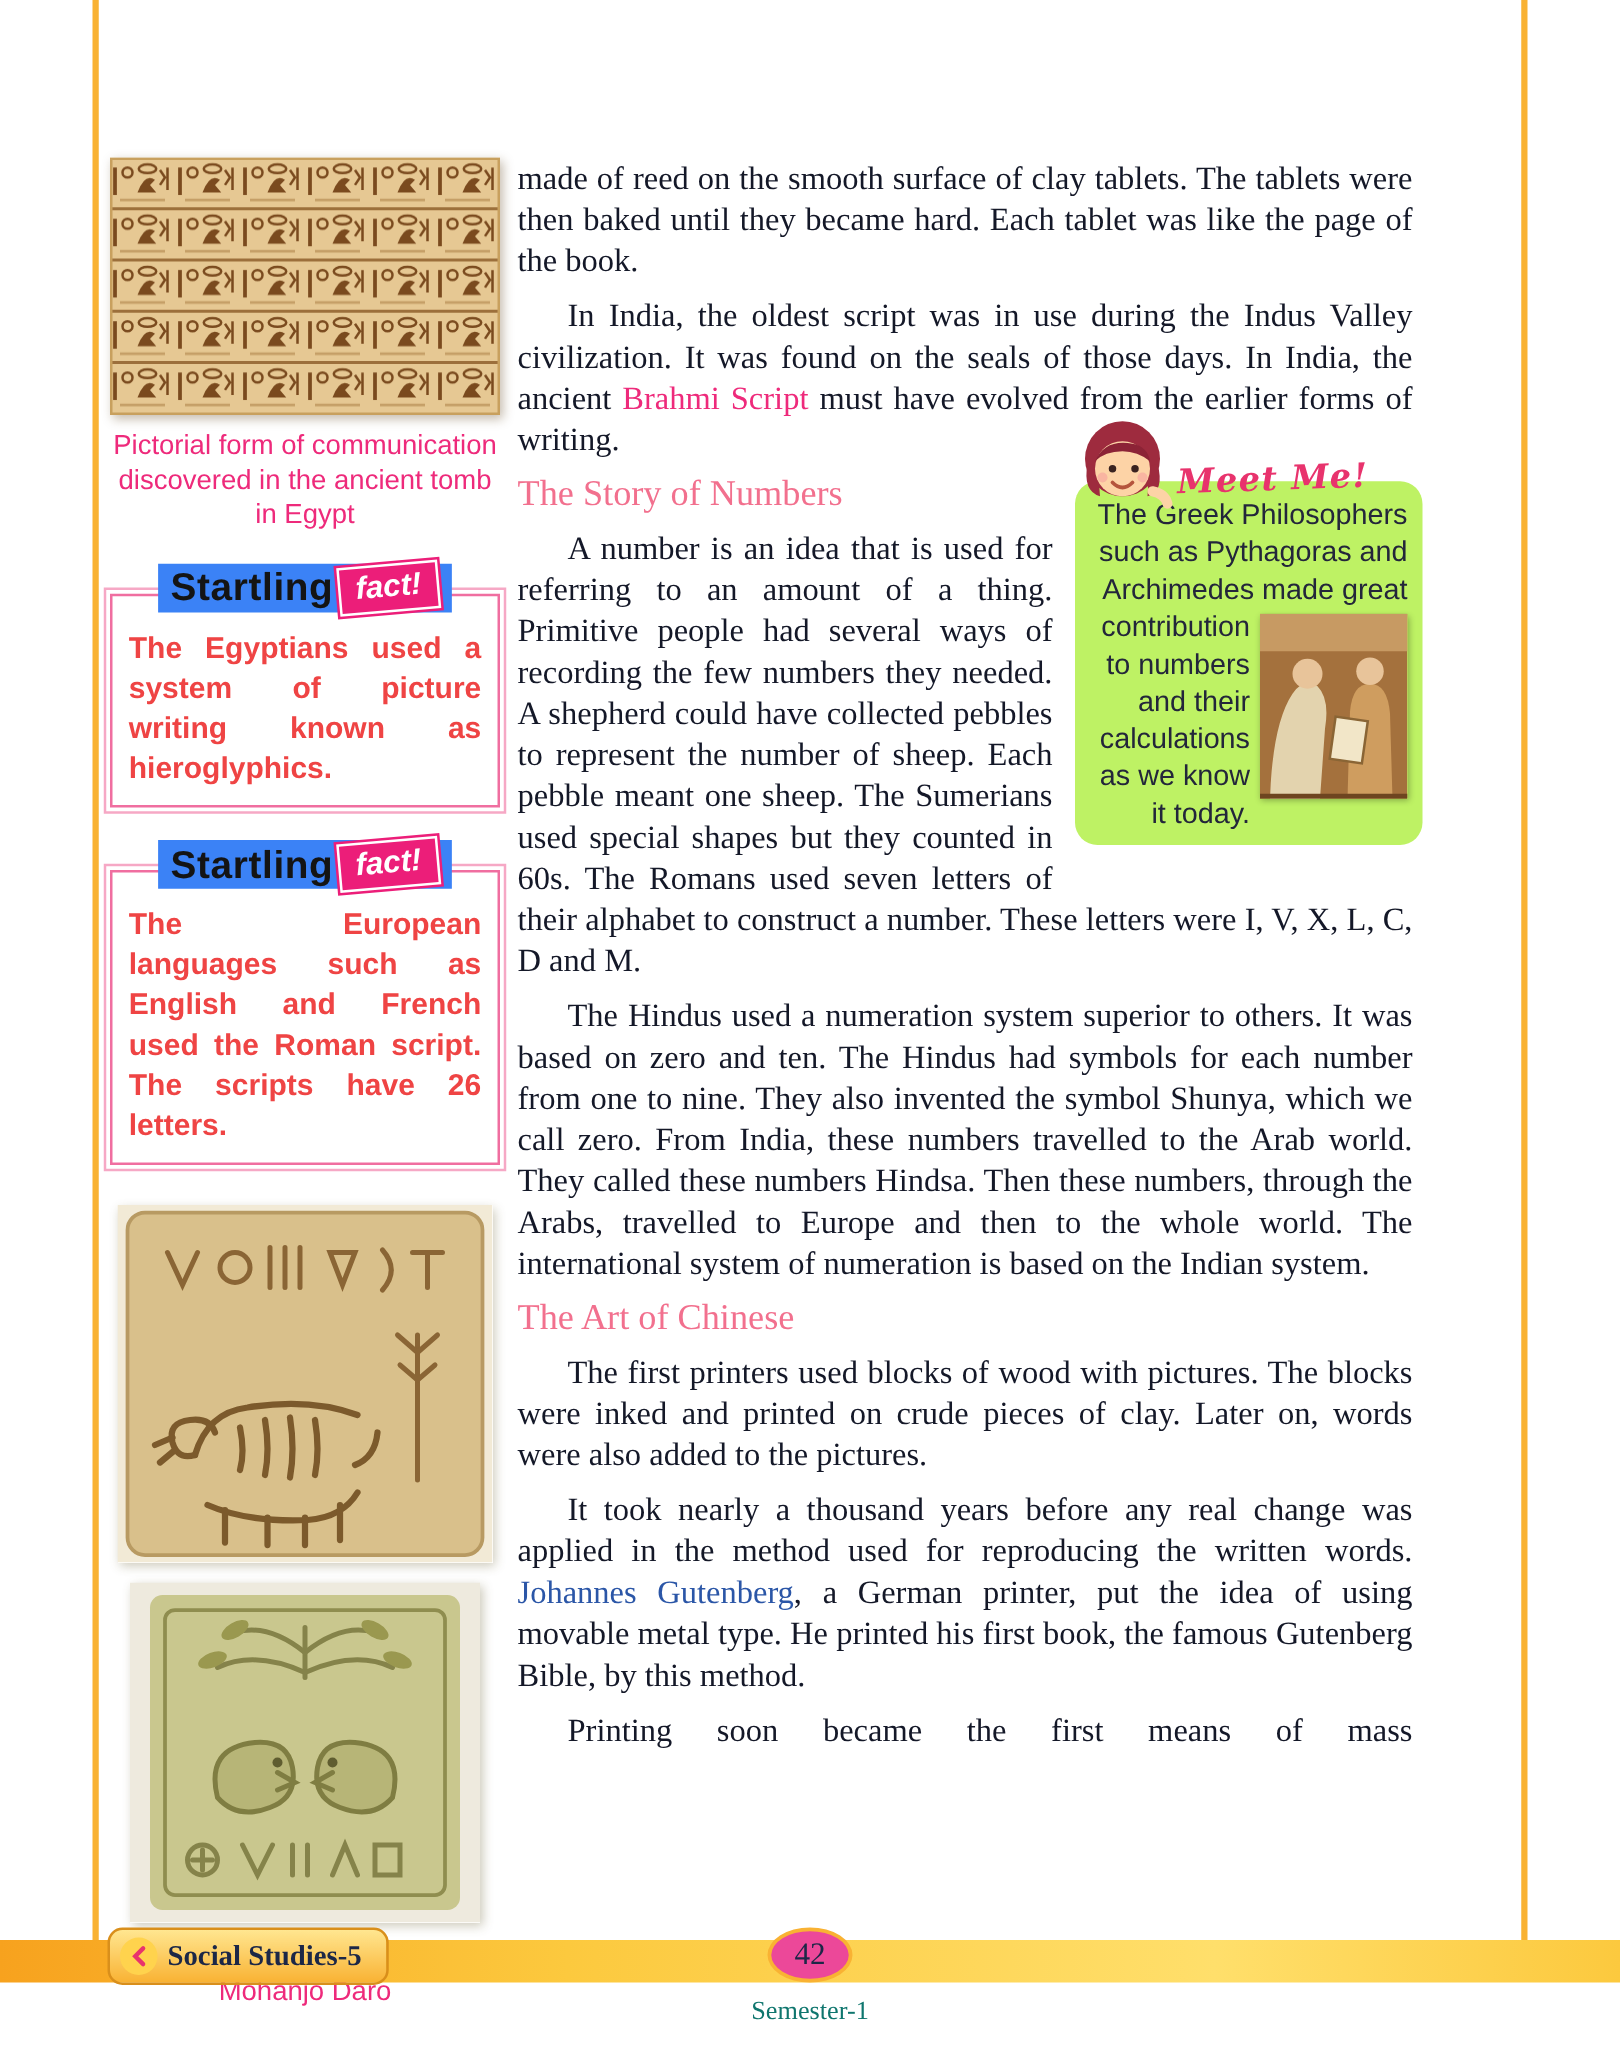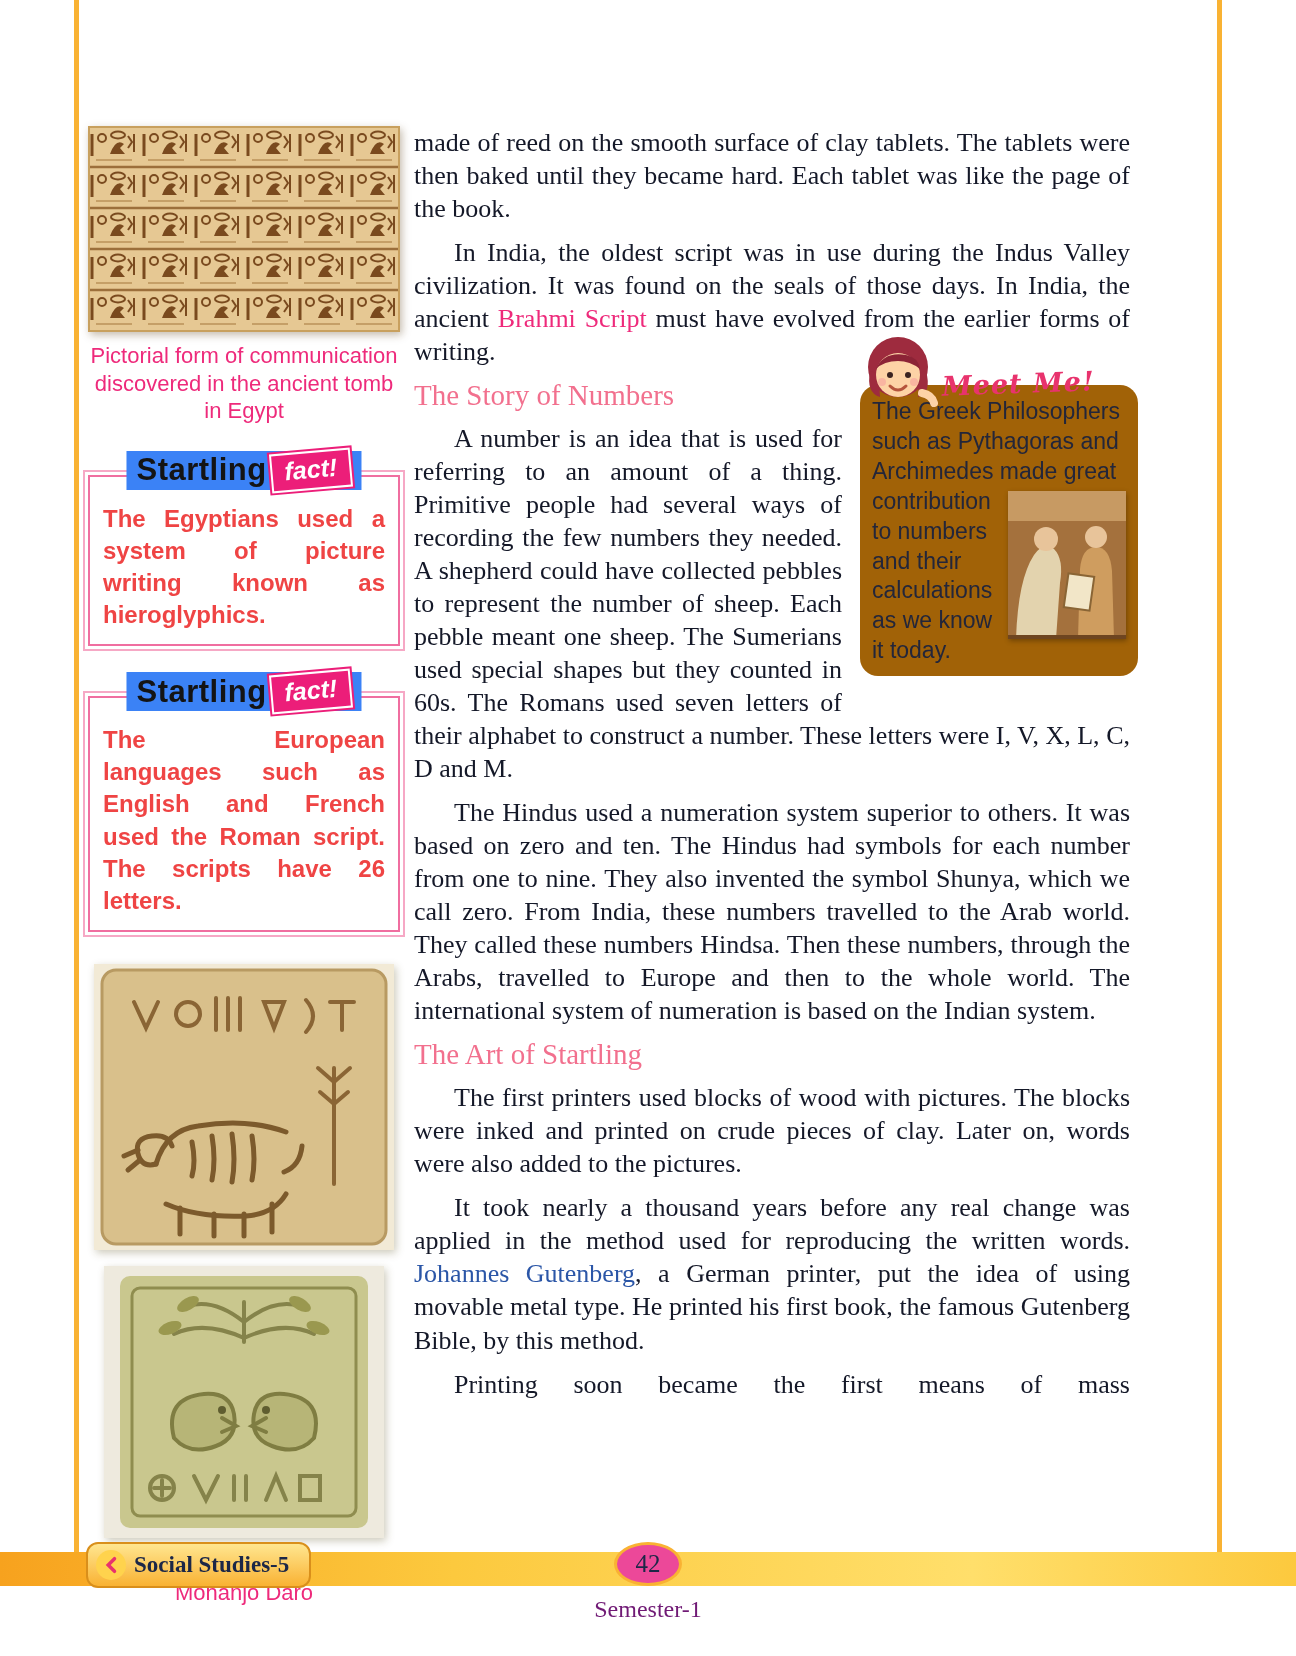--- a/index.html
+++ b/index.html
@@ -70,23 +70,23 @@
     position:relative; padding-top:50px;
   }
   .meetme-header {
     position:absolute; top:-6px; left:-4px; display:flex; align-items:flex-end; gap:2px; z-index:2;
   }
   .meetme-label {
     font-family:"DejaVu Serif", serif; font-style:italic; font-weight:bold;
     font-size:27px; color:#e8336d; transform:rotate(-2deg); padding-bottom:14px; letter-spacing:1px;
   }
   .meetme-box {
-    background:#a16207; border-radius:18px; padding:12px 12px 10px;
+    background:#bef264; border-radius:18px; padding:12px 12px 10px;
     font-family:"Liberation Sans", sans-serif; font-size:23px; line-height:1.3;
-    color:#23263a; text-align:left;
+    color:#23263a; text-align:right;
   }
   .phil { float:right; width:118px; height:148px; margin:4px 0 4px 8px; display:block; box-shadow:1px 2px 5px rgba(0,0,0,.3); }
 
   .footerbar {
     position:absolute; left:0; top:1552px; width:1296px; height:34px;
     background:linear-gradient(90deg,#f7a21e,#fcc93e 35%,#ffdf6b 75%,#fcc93e);
   }
   .tab {
     position:absolute; left:86px; top:1542px; height:46px; z-index:3;
     padding:0 20px 0 46px;
@@ -100,21 +100,21 @@
     background:#ffd34d; display:flex; align-items:center; justify-content:center;
   }
   .pagenum {
     position:absolute; left:50%; top:1542px; transform:translateX(-50%); z-index:3;
     width:68px; height:44px; background:#ec4899; border:3px solid #f9b233; border-radius:50%;
     display:flex; align-items:center; justify-content:center;
     font-size:25px; color:#1c2747;
   }
   .semester {
     position:absolute; left:50%; top:1596px; transform:translateX(-50%);
-    font-size:24px; color:#701a75;
+    font-size:21px; color:#0f766e;
   }
 </style>
 </head>
 <body>
 
 <div class="page">
 
   <div class="stripe stripe-left"></div>
   <div class="stripe stripe-right"></div>
 
@@ -269,21 +269,21 @@
             </svg></span><span>contribution to numbers and their calculations as we know it today.</span>
         </div>
       </aside>
 
       <h2 class="section">The Story of Numbers</h2>
 
       <p class="indent">A number is an idea that is used for referring to an amount of a thing. Primitive people had several ways of recording the few numbers they needed. A shepherd could have collected pebbles to represent the number of sheep. Each pebble meant one sheep. The Sumerians used special shapes but they counted in 60s. The Romans used seven letters of their alphabet to construct a number. These letters were I, V, X, L, C, D and M.</p>
 
       <p class="indent clear">The Hindus used a numeration system superior to others. It was based on zero and ten. The Hindus had symbols for each number from one to nine. They also invented the symbol Shunya, which we call zero. From India, these numbers travelled to the Arab world. They called these numbers Hindsa. Then these numbers, through the Arabs, travelled to Europe and then to the whole world. The international system of numeration is based on the Indian system.</p>
 
-      <h2 class="section">The Art of Startling</h2>
+      <h2 class="section">The Art of Chinese</h2>
 
 
       <p class="indent">The first printers used blocks of wood with pictures. The blocks were inked and printed on crude pieces of clay. Later on, words were also added to the pictures.</p>
 
       <p class="indent"><span>It took nearly a thousand years before any real change was applied in the method used for reproducing the written words. </span><span class="gutenberg">Johannes Gutenberg</span><span>, a German printer, put the idea of using movable metal type. He printed his first book, the famous Gutenberg Bible, by this method.</span></p>
 
       <p class="indent spread">Printing soon became the first means of mass</p>
 
     </div>
   </div>

